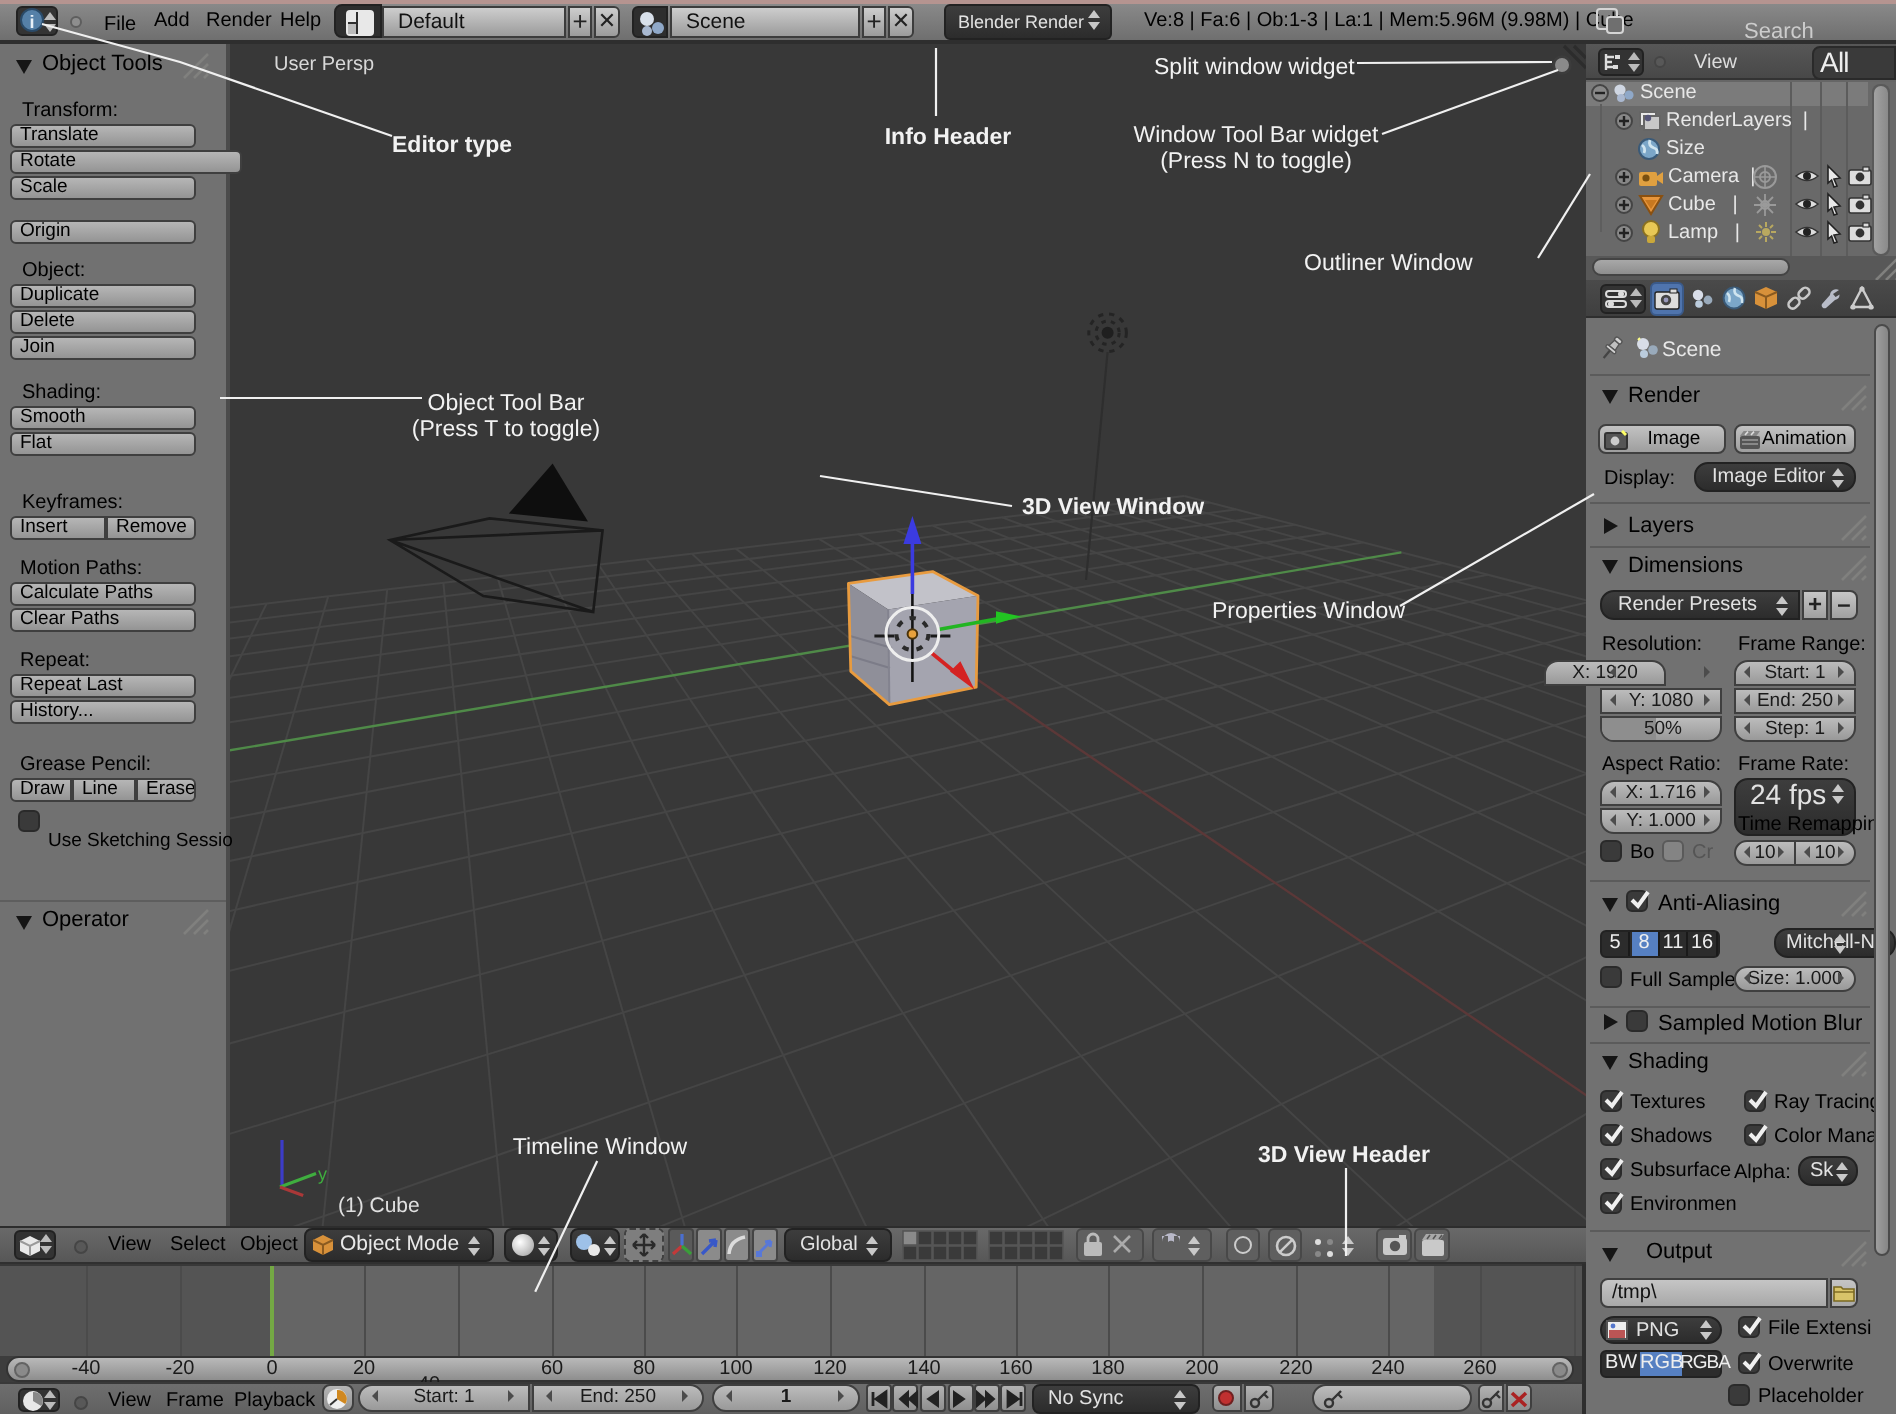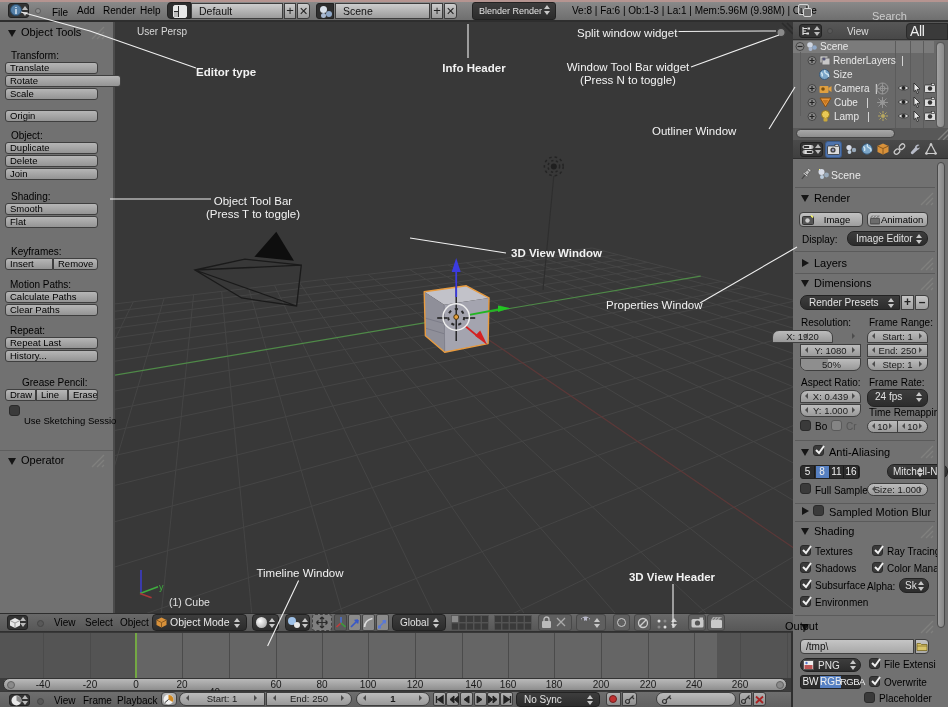--- a/index.html
+++ b/index.html
@@ -159,21 +159,21 @@
 <div class="btn" style="left:5px;top:216px;width:93px;height:12px;border-radius:3px">Flat</div>
 <div class="lb" style="left:11px;top:246px">Keyframes:</div>
 <div class="btn" style="left:5px;top:258px;width:48px;height:12px;border-radius:3px 0 0 3px">Insert</div>
 <div class="btn" style="left:53px;top:258px;width:45px;height:12px;border-radius:0 3px 3px 0">Remove</div>
 <div class="lb" style="left:10px;top:279px">Motion Paths:</div>
 <div class="btn" style="left:5px;top:291px;width:93px;height:12px;border-radius:3px">Calculate Paths</div>
 <div class="btn" style="left:5px;top:304px;width:93px;height:12px;border-radius:3px">Clear Paths</div>
 <div class="lb" style="left:10px;top:325px">Repeat:</div>
 <div class="btn" style="left:5px;top:337px;width:93px;height:12px;border-radius:3px">Repeat Last</div>
 <div class="btn" style="left:5px;top:350px;width:93px;height:12px;border-radius:3px">History...</div>
-<div class="lb" style="left:22px;top:377px">Grease Pencil:</div>
+<div class="lb" style="left:10px;top:377px">Grease Pencil:</div>
 <div class="btn" style="left:5px;top:389px;width:31px;height:12px;border-radius:3px 0 0 3px">Draw</div>
 <div class="btn" style="left:36px;top:389px;width:32px;height:12px;border-radius:0">Line</div>
 <div class="btn" style="left:68px;top:389px;width:30px;height:12px;border-radius:0 3px 3px 0">Erase</div>
 <div class="cb" style="left:9px;top:405px"></div>
 <div class="lb" style="left:24px;top:415px;font-size:9.5px">Use Sketching Sessio</div>
 <div class="sep" style="left:0;top:450px;width:113px;background:#5e5e5e"></div>
 <div class="ptri" style="left:8px;top:458px"></div>
 <div class="ph" style="left:21px;top:454px">Operator</div>
 <svg class="abs" style="left:86px;top:453px" width="20" height="16">
     <path d="M6 14 L18 2 M11 14 L18 7 M16 14 L18 12" stroke="#80807e" stroke-width="1.3" fill="none"></path>
@@ -324,21 +324,21 @@
 <div class="abs" style="left:776px;top:681px;width:8px;height:8px;border-radius:4px;background:#8a8a8a;border:1px solid #636363"></div>
 <div class="abs" style="left:23px;top:679px;width:40px;text-align:center;color:#1a1a1a;font-size:10px">-40</div>
 <div class="abs" style="left:70px;top:679px;width:40px;text-align:center;color:#1a1a1a;font-size:10px">-20</div>
 <div class="abs" style="left:116px;top:679px;width:40px;text-align:center;color:#1a1a1a;font-size:10px">0</div>
 <div class="abs" style="left:162px;top:679px;width:40px;text-align:center;color:#1a1a1a;font-size:10px">20</div>
 <div class="abs" style="left:209px;top:687px;width:40px;color:#1a1a1a;font-size:10px">40</div>
 <div class="abs" style="left:256px;top:679px;width:40px;text-align:center;color:#1a1a1a;font-size:10px">60</div>
 <div class="abs" style="left:302px;top:679px;width:40px;text-align:center;color:#1a1a1a;font-size:10px">80</div>
 <div class="abs" style="left:348px;top:679px;width:40px;text-align:center;color:#1a1a1a;font-size:10px">100</div>
 <div class="abs" style="left:395px;top:679px;width:40px;text-align:center;color:#1a1a1a;font-size:10px">120</div>
-<div class="abs" style="left:442px;top:679px;width:40px;text-align:right;color:#1a1a1a;font-size:10px">140</div>
+<div class="abs" style="left:442px;top:679px;width:40px;text-align:center;color:#1a1a1a;font-size:10px">140</div>
 <div class="abs" style="left:488px;top:679px;width:40px;text-align:center;color:#1a1a1a;font-size:10px">160</div>
 <div class="abs" style="left:534px;top:679px;width:40px;text-align:center;color:#1a1a1a;font-size:10px">180</div>
 <div class="abs" style="left:581px;top:679px;width:40px;text-align:center;color:#1a1a1a;font-size:10px">200</div>
 <div class="abs" style="left:628px;top:679px;width:40px;text-align:center;color:#1a1a1a;font-size:10px">220</div>
 <div class="abs" style="left:674px;top:679px;width:40px;text-align:center;color:#1a1a1a;font-size:10px">240</div>
 <div class="abs" style="left:720px;top:679px;width:40px;text-align:center;color:#1a1a1a;font-size:10px">260</div>
 <div class="abs" style="left:0;top:691px;width:791px;height:16px;background:linear-gradient(#6e6e6e,#606060);border-top:1px solid #393939"></div>
 <div class="abs" style="left:9px;top:694px;width:21px;height:12px;background:#333;border:1px solid #222;border-radius:3px"></div>
 <svg class="abs" style="left:11px;top:694.5px" width="11" height="11">
     <circle cx="5.5" cy="5.5" r="5" fill="#e8e8e8"></circle>
@@ -672,27 +672,27 @@
 <div class="al" style="left:872px;top:333px"></div>
 <div class="ar" style="left:919px;top:333px"></div>
 <div class="num" style="left:867px;top:344px;width:61px;height:13px;line-height:12px;border-radius:0;">End: 250</div>
 <div class="al" style="left:872px;top:347px"></div>
 <div class="ar" style="left:919px;top:347px"></div>
 <div class="num" style="left:867px;top:358px;width:61px;height:13px;line-height:12px;border-radius:0 0 7px 7px;">Step: 1</div>
 <div class="al" style="left:872px;top:361px"></div>
 <div class="ar" style="left:919px;top:361px"></div>
 <div class="lb" style="left:801px;top:377px">Aspect Ratio:</div>
 <div class="lb" style="left:869px;top:377px">Frame Rate:</div>
-<div class="num" style="left:800px;top:390px;width:61px;height:13px;line-height:12px;border-radius:7px 7px 0 0;">X: 0.439</div>
+<div class="num" style="left:800px;top:390px;width:61px;height:13px;line-height:12px;border-radius:7px 7px 0 0;">X: 1.716</div>
 <div class="al" style="left:805px;top:393px"></div>
 <div class="ar" style="left:852px;top:393px"></div>
 <div class="num" style="left:800px;top:404px;width:61px;height:13px;line-height:12px;border-radius:0 0 7px 7px;">Y: 1.000</div>
 <div class="al" style="left:805px;top:407px"></div>
 <div class="ar" style="left:852px;top:407px"></div>
-<div class="abs" style="left:867px;top:389px;width:61px;height:18px;background:linear-gradient(#3d3d3d,#2c2c2c);border:1px solid #222;border-radius:7px;color:#e2e2e2;font-size:10px;line-height:14px;padding-left:7px">24 fps</div>
+<div class="abs" style="left:867px;top:389px;width:61px;height:29px;background:linear-gradient(#3d3d3d,#2c2c2c);border:1px solid #222;border-radius:7px;color:#e2e2e2;font-size:14px;line-height:14px;padding-left:7px">24 fps</div>
 <div class="au" style="left:916px;top:392px;border-bottom-color:#c8c8c8"></div>
 <div class="ad" style="left:916px;top:398px;border-top-color:#c8c8c8"></div>
 <div class="lb" style="left:869px;top:407px">Time Remappin</div>
 <div class="cb" style="left:800px;top:420px"></div>
 <div class="lb" style="left:815px;top:421px">Bo</div>
 <div class="cb" style="left:831px;top:420px;background:#848484;border-color:#5a5a5a"></div>
 <div class="lb" style="left:846px;top:421px;color:#555">Cr</div>
 <div class="num" style="left:867px;top:420px;width:31px;height:13px;line-height:12px;border-radius:7px 0 0 7px;">10</div>
 <div class="al" style="left:872px;top:423px"></div>
 <div class="ar" style="left:889px;top:423px"></div>
@@ -761,21 +761,21 @@
 <div class="abs" style="left:899px;top:578px;width:30px;height:15px;background:linear-gradient(#3d3d3d,#2c2c2c);border:1px solid #222;border-radius:7px;color:#e2e2e2;font-size:10px;line-height:14px;padding-left:5px">Sk</div>
 <div class="au" style="left:918px;top:581px;border-bottom-color:#c8c8c8"></div>
 <div class="ad" style="left:918px;top:587px;border-top-color:#c8c8c8"></div>
 <div class="cb" style="left:800px;top:596px"></div>
 <svg class="abs" style="left:801px;top:595px" width="12" height="12">
     <path d="M2 6 L5 9 L10 2" stroke="#f0f0f0" stroke-width="2" fill="none"></path>
   </svg>
 <div class="lb" style="left:815px;top:597px;color:#000">Environmen</div>
 <div class="sep" style="left:795px;top:615px;width:140px"></div>
 <div class="ptri" style="left:801px;top:624px"></div>
-<div class="ph" style="left:785px;top:620px">Output</div>
+<div class="ph" style="left:823px;top:620px">Output</div>
 <svg class="abs" style="left:915px;top:619px" width="20" height="16">
     <path d="M6 14 L18 2 M11 14 L18 7 M16 14 L18 12" stroke="#80807e" stroke-width="1.3" fill="none"></path>
   </svg>
 <div class="abs" style="left:800px;top:639px;width:114px;height:15px;background:linear-gradient(#c5c5c5,#a8a8a8);border:1px solid #3f3f3f;border-radius:4px 0 0 4px;color:#111;font-size:10px;line-height:14px;padding-left:5px">/tmp\</div>
 <div class="abs" style="left:915px;top:639px;width:14px;height:15px;background:linear-gradient(#c5c5c5,#a8a8a8);border:1px solid #3f3f3f;border-radius:0 4px 4px 0"></div>
 <svg class="abs" style="left:916px;top:641px" width="12" height="11">
     <path d="M1 2.5 L1 9.5 L11 9.5 L11 3.5 L5.5 3.5 L4.5 2.5 Z" fill="#d8c46a" stroke="#7a6820" stroke-width="0.8"></path>
     <path d="M1 5 L11 5" stroke="#7a6820" stroke-width="0.7"></path>
   </svg>
 <div class="abs" style="left:800px;top:658px;width:61px;height:14px;background:linear-gradient(#3d3d3d,#2c2c2c);border:1px solid #222;border-radius:7px;color:#e2e2e2;font-size:10px;line-height:13px;padding-left:17px">PNG</div>

